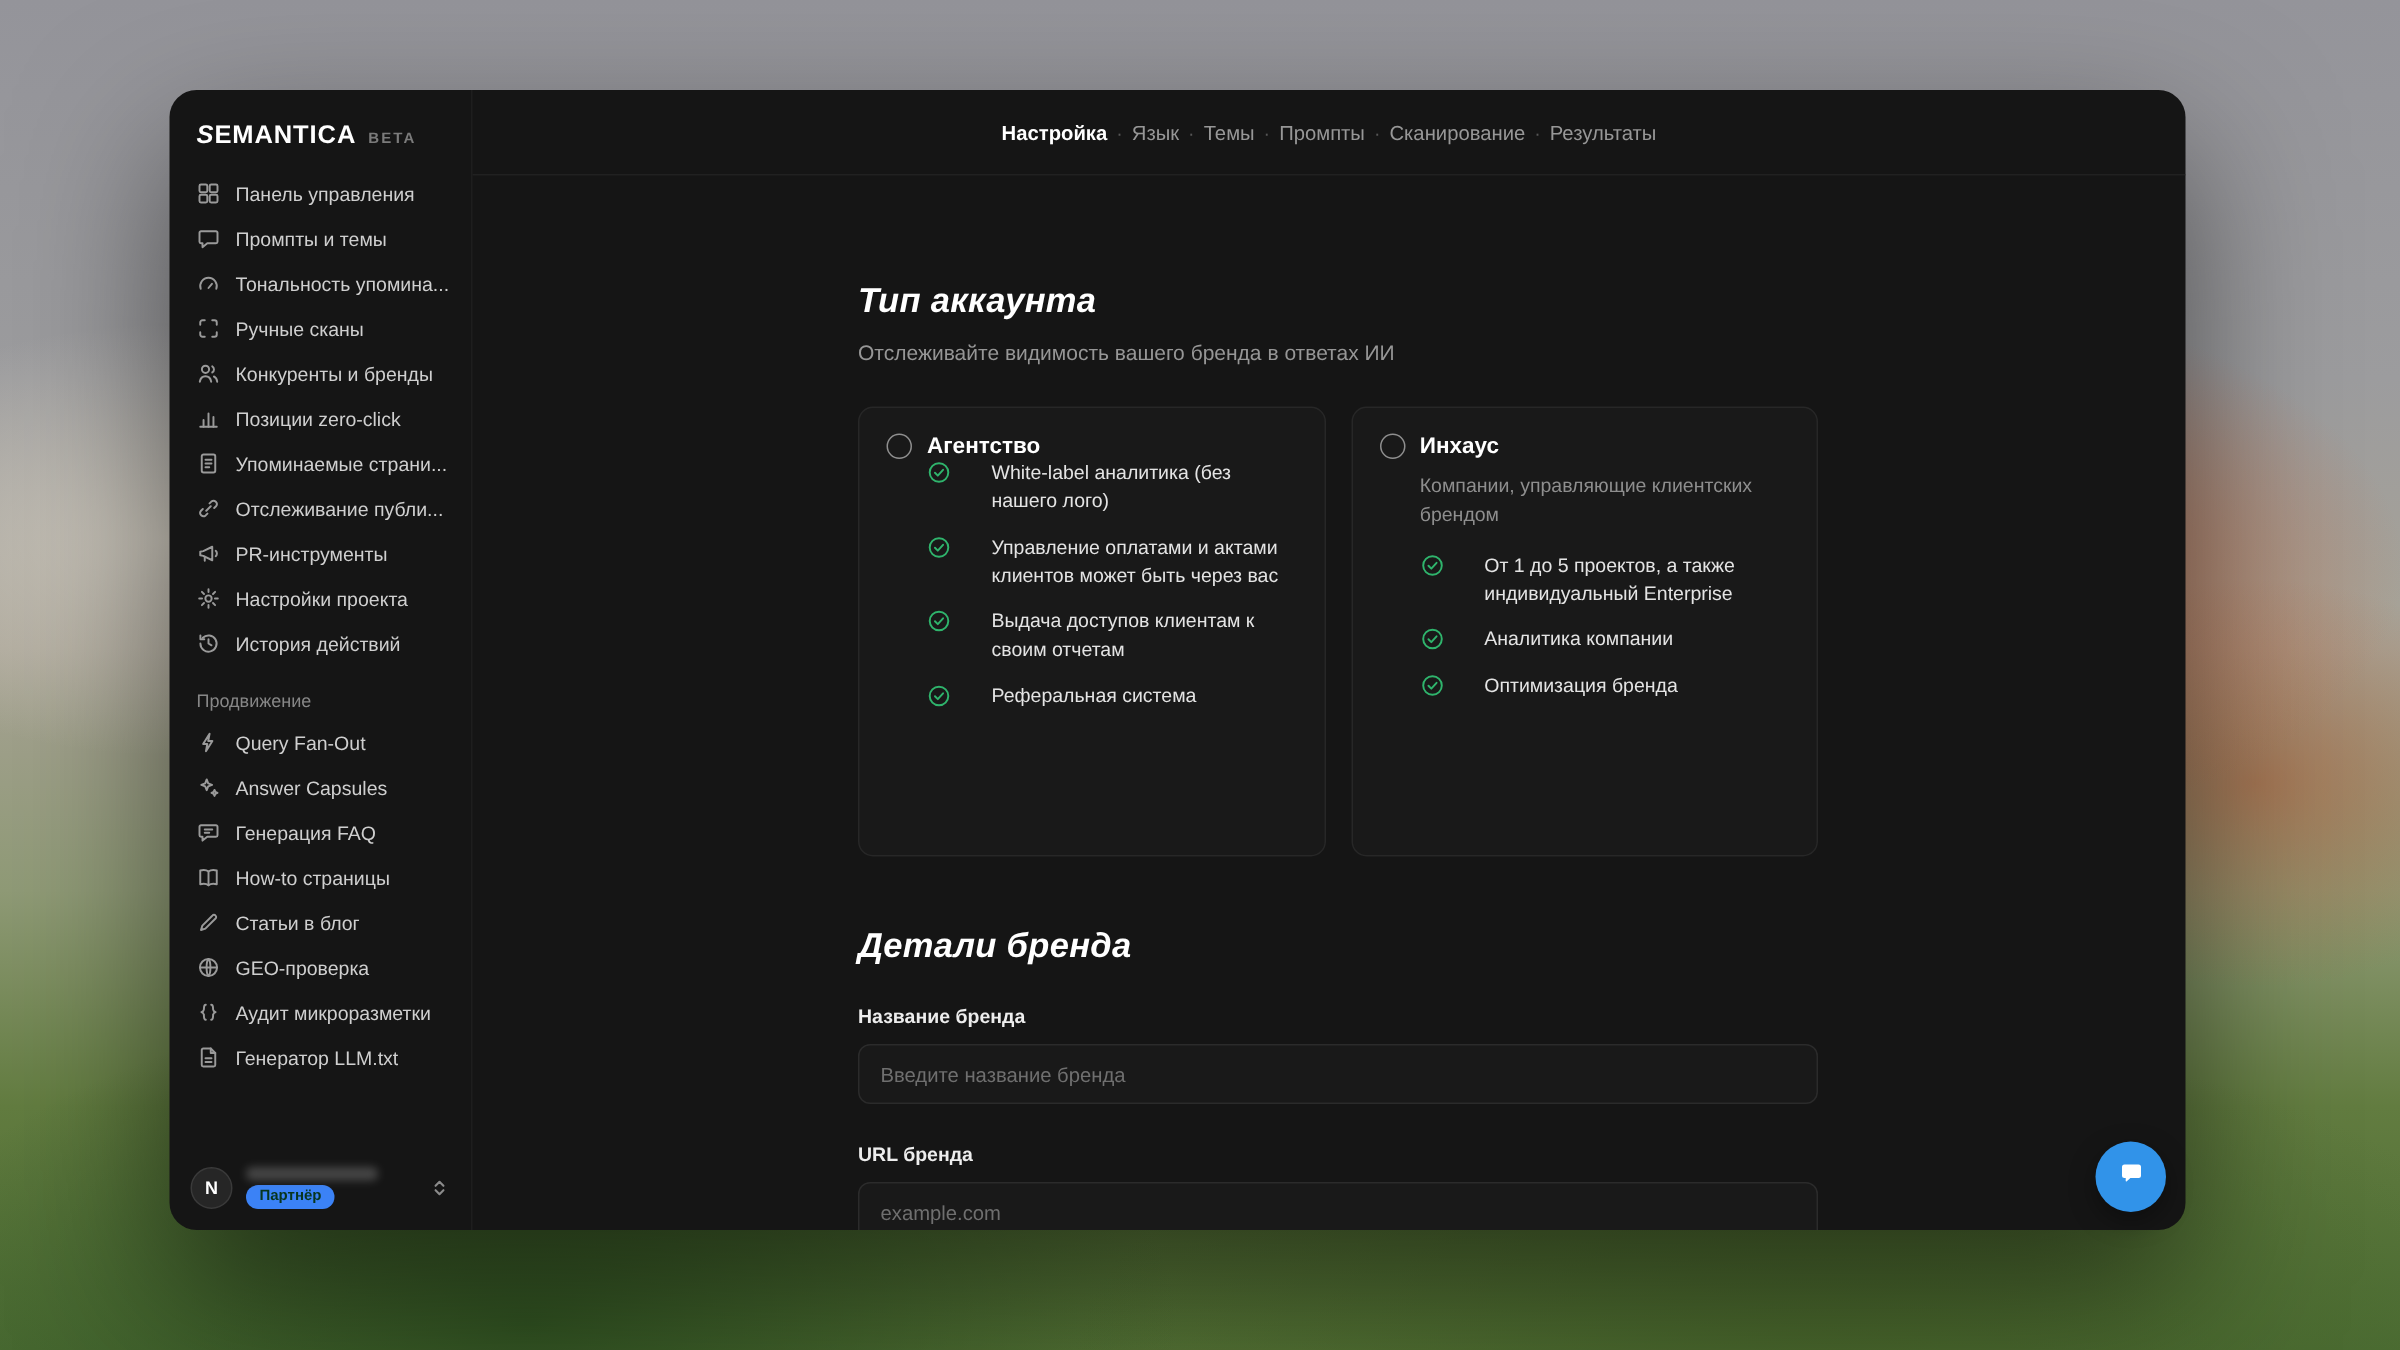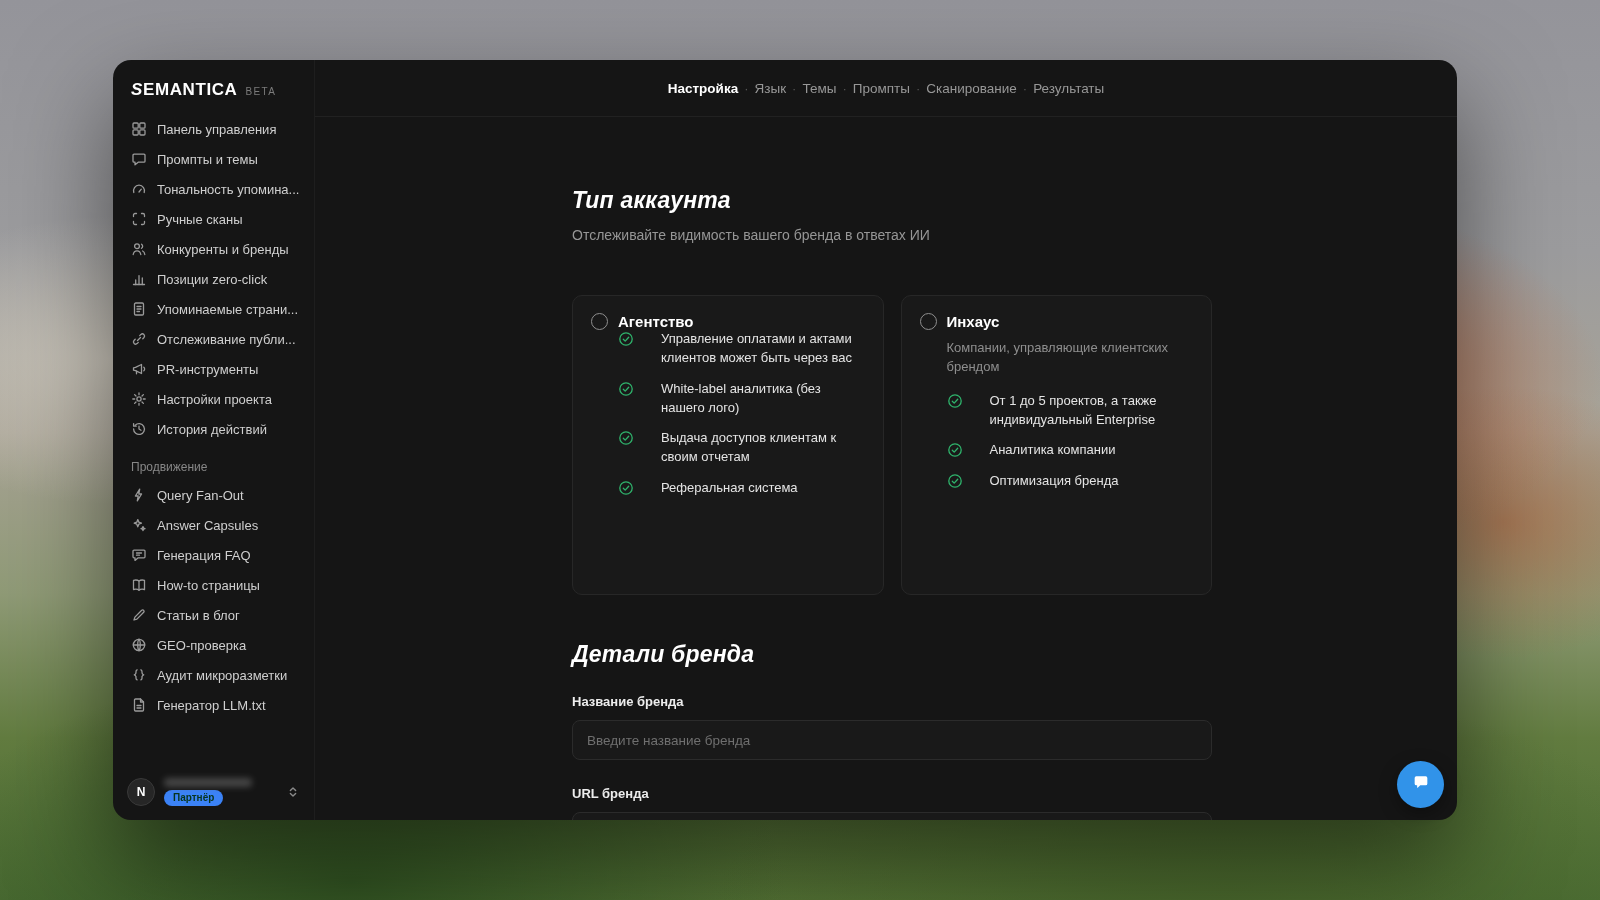--- a/index.html
+++ b/index.html
@@ -36,21 +36,21 @@
     width: 202px; flex: 0 0 202px;
     display: flex; flex-direction: column;
     padding: 14px 10px 12px;
     border-right: 1px solid #1e1e1e;
   }
   .logo-row { display: flex; align-items: baseline; gap: 8px; padding: 6px 8px 14px; }
   .logo {
     color: #fff; font-size: 17px; font-weight: 700; letter-spacing: .6px;
   }
   .logo::first-letter { font-style: italic; }
-  .beta { color: #7b7b7b; font-size: 10px; letter-spacing: 1.4px; font-weight: 400; }
+  .beta { color: #7b7b7b; font-size: 10px; letter-spacing: 1.4px; font-weight: 700; }
   .nav-item {
     display: flex; align-items: center; gap: 10px;
     padding: 7px 8px; border-radius: 8px;
     font-size: 13px; color: #cfcfcf; cursor: pointer; white-space: nowrap;
   }
   .icon { display: inline-flex; width: 16px; height: 16px; color: #9a9a9a; flex: 0 0 16px; }
   .icon svg { width: 16px; height: 16px; }
   .section-label { margin: 16px 8px 6px; font-size: 12px; color: #878787; }
   .user-row {
     margin-top: auto; display: flex; align-items: center; gap: 9px;
@@ -85,21 +85,21 @@
   }
   .tab { cursor: pointer; padding: 4px 2px; }
   .tab.active { color: #fff; font-weight: 700; }
   .tab-dot { color: #565656; font-size: 13px; }
   .content { padding: 70px 0 0 257px; width: 897px; }
   .h-title { color: #fff; font-size: 23px; font-weight: 700; letter-spacing: .2px; font-style: italic; }
   .subtitle { margin-top: 13px; font-size: 14px; color: #969696; }
   .cards { margin-top: 28px; display: grid; grid-template-columns: 1fr 1fr; gap: 17px; width: 640px; }
   .card {
     background: #191919; border: 1px solid #272727; border-radius: 10px;
-    padding: 17px 18px; min-height: 300px; cursor: pointer; margin-top: 24px;
+    padding: 17px 18px; min-height: 300px; cursor: pointer;
   }
   .card-head { display: flex; align-items: center; gap: 10px; }
   .radio {
     width: 17px; height: 17px; border-radius: 50%;
     border: 1.7px solid #8f8f8f; flex: 0 0 17px;
   }
   .card-title { color: #fff; font-size: 15px; font-weight: 700; }
   .card-desc { margin: 9px 0 15px 27px; font-size: 13px; line-height: 1.45; color: #8e8e8e; }
   .features { margin-left: 27px; display: flex; flex-direction: column; gap: 12px; }
   .feature { display: flex; gap: 27px; align-items: flex-start; }
@@ -353,30 +353,30 @@
               <span class="card-title">Агентство</span>
             </div>
             <div class="features">
               <div class="feature">
                 <span class="icon">
                   <svg viewBox="0 0 16 16" fill="none" stroke="currentColor" stroke-width="1.3" stroke-linecap="round" stroke-linejoin="round">
                     <circle cx="8" cy="8" r="6.2"></circle>
                     <path d="M5.3 8.2l1.9 1.9 3.5-3.9"></path>
                   </svg>
                 </span>
+                <span class="feature-text">White-label аналитика (без нашего лого)</span>
+              </div>
+              <div class="feature">
+                <span class="icon">
+                  <svg viewBox="0 0 16 16" fill="none" stroke="currentColor" stroke-width="1.3" stroke-linecap="round" stroke-linejoin="round">
+                    <circle cx="8" cy="8" r="6.2"></circle>
+                    <path d="M5.3 8.2l1.9 1.9 3.5-3.9"></path>
+                  </svg>
+                </span>
                 <span class="feature-text">Управление оплатами и актами клиентов может быть через вас</span>
-              </div>
-              <div class="feature">
-                <span class="icon">
-                  <svg viewBox="0 0 16 16" fill="none" stroke="currentColor" stroke-width="1.3" stroke-linecap="round" stroke-linejoin="round">
-                    <circle cx="8" cy="8" r="6.2"></circle>
-                    <path d="M5.3 8.2l1.9 1.9 3.5-3.9"></path>
-                  </svg>
-                </span>
-                <span class="feature-text">White-label аналитика (без нашего лого)</span>
               </div>
               <div class="feature">
                 <span class="icon">
                   <svg viewBox="0 0 16 16" fill="none" stroke="currentColor" stroke-width="1.3" stroke-linecap="round" stroke-linejoin="round">
                     <circle cx="8" cy="8" r="6.2"></circle>
                     <path d="M5.3 8.2l1.9 1.9 3.5-3.9"></path>
                   </svg>
                 </span>
                 <span class="feature-text">Выдача доступов клиентам к своим отчетам</span>
               </div>

